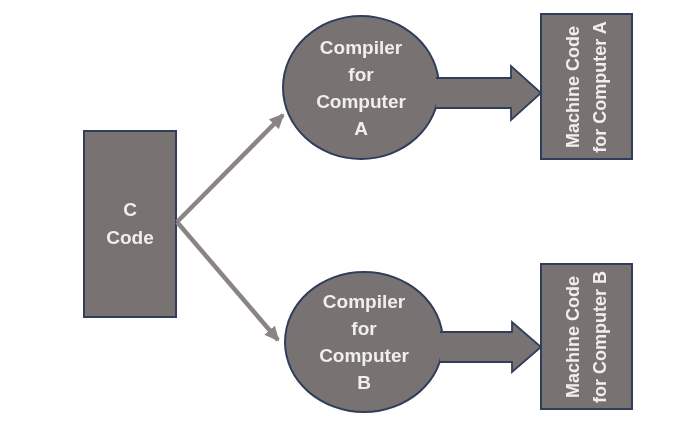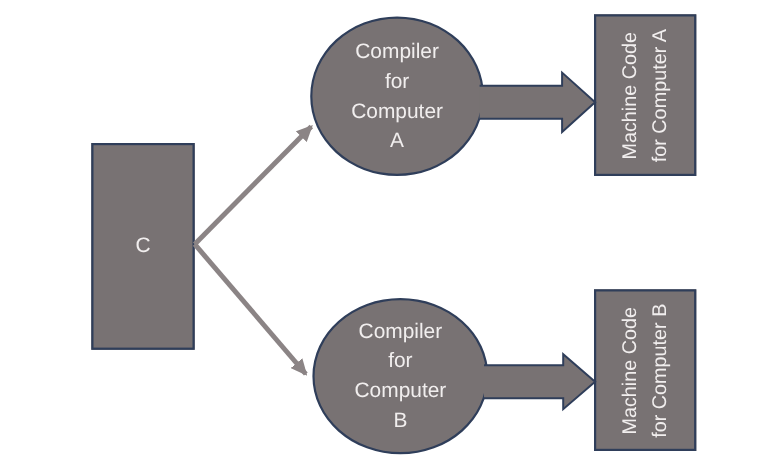--- a/index.html
+++ b/index.html
@@ -23,20 +23,21 @@
   .node{
     position:absolute;
     box-sizing:border-box;
     background:var(--shape-fill);
     border:2px solid var(--shape-border);
     display:flex;
     align-items:center;
     justify-content:center;
     color:var(--label-text);
     text-align:center;
+    font-weight:bold;
   }
   .rect-node{
     font-size:19px;
     line-height:28px;
   }
   .ellipse-node{
     border-radius:50%;
     font-size:19px;
     line-height:27px;
   }
@@ -73,20 +74,21 @@
   }
 </style>
 </head>
 <body>
 
 <div class="canvas">
 
   <div class="node rect-node source-rect">
     <div>
       <div>C</div>
+      <div>Code</div>
     </div>
   </div>
 
   <div class="node ellipse-node ellipse-a">
     <div>
       <div>Compiler</div>
       <div>for</div>
       <div>Computer</div>
       <div>A</div>
     </div>

